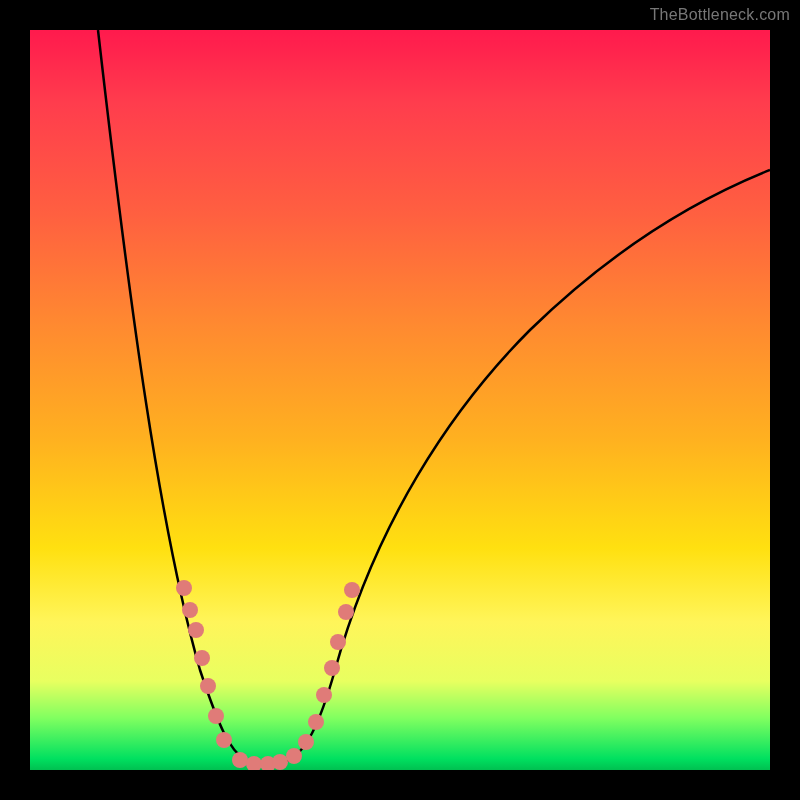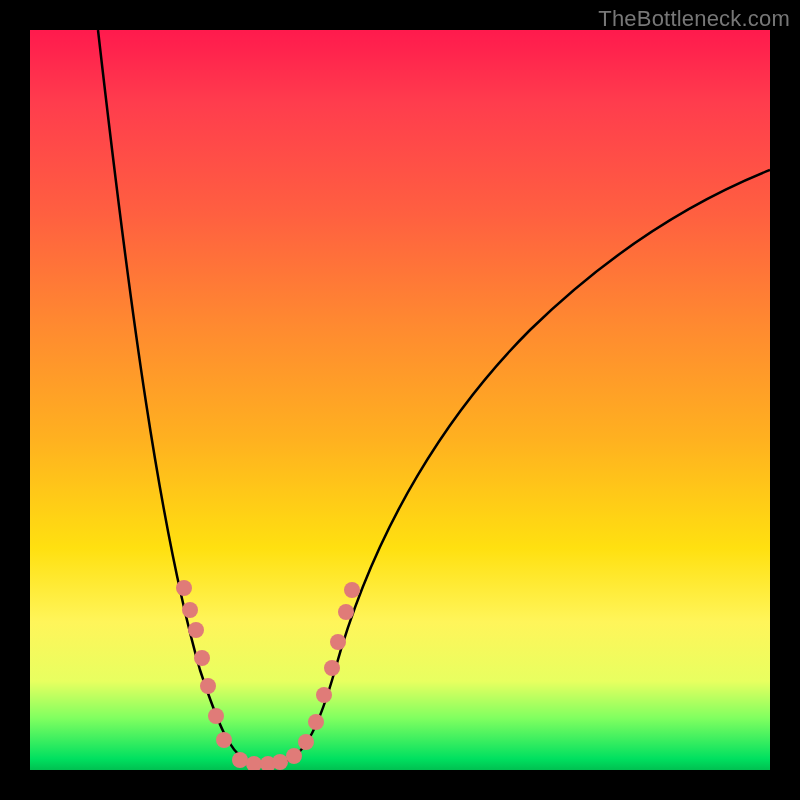--- a/index.html
+++ b/index.html
@@ -39,21 +39,21 @@
       #80ff60 93%,
       #00e060 98.5%,
       #00c050 100%
     );
   }
   .watermark {
     position: absolute;
     top: 6px;
     right: 10px;
     color: #777;
-    font-size: 22px;
+    font-size: 16px;
     letter-spacing: 0.2px;
     font-weight: 500;
     user-select: none;
   }
   svg.curve {
     position: absolute;
     left: 0;
     top: 0;
     width: 740px;
     height: 740px;

